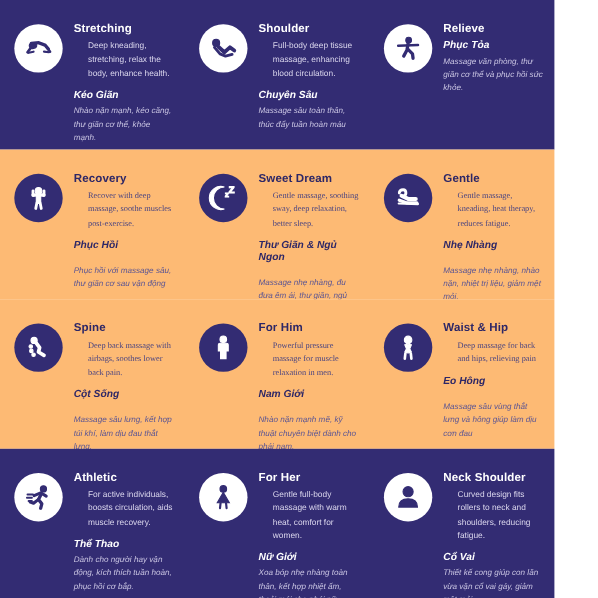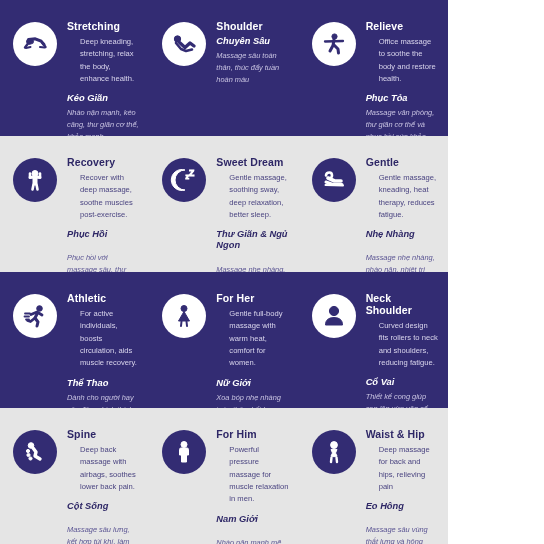--- a/index.html
+++ b/index.html
@@ -7,36 +7,36 @@
     padding: 0;
   }
   body {
     width: 544px;
     height: 544px;
     overflow: hidden;
     font-family: "Liberation Sans", sans-serif;
     background: #ffffff;
   }
   .page {
-    width: 448px;
+    width: 504px;
     height: 544px;
     display: flex;
     flex-direction: column;
   }
   .row {
     height: 136px;
     display: flex;
     flex-direction: row;
     box-sizing: border-box;
   }
   .row.dark {
     background: #332C73;
   }
   .row.light {
-    background: #e5e5e5;
+    background: #fdba74;
     justify-content: flex-end;
   }
   .card {
     flex: 1 1 0;
     display: flex;
     flex-direction: row;
     align-items: flex-start;
     padding: 20px 10px 0 13px;
     box-sizing: border-box;
   }
@@ -86,21 +86,21 @@
     font-size: 7.4px;
     font-style: italic;
     line-height: 1.62;
     margin: 0;
   }
   .row.dark .title-en { color: #ffffff; }
   .row.dark .desc-en  { color: #D9D5EC; }
   .row.dark .title-vi { color: #ffffff; }
   .row.dark .desc-vi  { color: #C9C4E2; }
   .row.light .title-en { color: #2E2766; }
-  .row.light .desc-en  { color: #4A4480; }
+  .row.light .desc-en  { color: #4A4480; font-family: Liberation Serif, serif; }
   .row.light .title-vi { color: #2E2766; }
   .row.light .desc-vi  { color: #5B5593; margin-top: 12px; }
   svg { display: block; }
 </style>
 </head>
 <body>
 
 <div class="page">
 
   <div class="row dark">
@@ -126,37 +126,37 @@
     <div class="card">
       <div class="icon-badge">
         <svg width="28" height="28" viewBox="0 0 28 28">
           <circle cx="7.5" cy="9" r="3.2"></circle>
           <path d="M9.5 12.5 L15 17.5 L20 13 L24 16" fill="none" stroke-width="3.4" stroke-linecap="round" stroke-linejoin="round"></path>
           <path d="M6 13 L11 19 L16 21 L22 19.5" fill="none" stroke-width="2.6" stroke-linecap="round" stroke-linejoin="round"></path>
         </svg>
       </div>
       <div class="card-body">
         <div class="title-en">Shoulder</div>
+        <div class="desc-en">Full-body deep tissue massage, enhancing blood circulation.</div>
         <div class="title-vi">Chuyên Sâu</div>
         <div class="desc-vi">Massage sâu toàn thân, thúc đẩy tuần hoàn máu</div>
       </div>
     </div>
 
     <div class="card">
       <div class="icon-badge">
         <svg width="28" height="28" viewBox="0 0 28 28">
           <circle cx="14.5" cy="6.5" r="2.6"></circle>
           <path d="M5 11.5 L23 11" fill="none" stroke-width="2.3" stroke-linecap="round"></path>
           <path d="M14 9.5 L13 15.5 L10 21" fill="none" stroke-width="3" stroke-linecap="round" stroke-linejoin="round"></path>
           <path d="M13.5 14.5 L18 19 L18.5 23" fill="none" stroke-width="3" stroke-linecap="round" stroke-linejoin="round"></path>
         </svg>
       </div>
       <div class="card-body">
         <div class="title-en">Relieve</div>
-        <div class="desc-en">Office massage to soothe the body and restore health.</div>
         <div class="title-vi">Phục Tỏa</div>
         <div class="desc-vi">Massage văn phòng, thư giãn cơ thể và phục hồi sức khỏe.</div>
       </div>
     </div>
   </div>
 
   <div class="row light">
     <div class="card">
       <div class="icon-badge">
         <svg width="28" height="28" viewBox="0 0 28 28">
@@ -204,20 +204,72 @@
       </div>
       <div class="card-body">
         <div class="title-en">Gentle</div>
         <div class="desc-en">Gentle massage, kneading, heat therapy, reduces fatigue.</div>
         <div class="title-vi">Nhẹ Nhàng</div>
         <div class="desc-vi">Massage nhẹ nhàng, nhào nặn, nhiệt trị liệu, giảm mệt mỏi.</div>
       </div>
     </div>
   </div>
 
+  <div class="row light">
+    <div class="card">
+      <div class="icon-badge">
+        <svg width="28" height="28" viewBox="0 0 28 28">
+          <circle cx="10" cy="7.5" r="2.8"></circle>
+          <path d="M12 10 L15 14 L14 18 L19 21" fill="none" stroke-width="3.4" stroke-linecap="round" stroke-linejoin="round"></path>
+          <circle cx="7" cy="13" r="1.6"></circle>
+          <circle cx="7.5" cy="17" r="1.6"></circle>
+          <circle cx="9.5" cy="20.5" r="1.6"></circle>
+        </svg>
+      </div>
+      <div class="card-body">
+        <div class="title-en">Spine</div>
+        <div class="desc-en">Deep back massage with airbags, soothes lower back pain.</div>
+        <div class="title-vi">Cột Sống</div>
+        <div class="desc-vi">Massage sâu lưng, kết hợp túi khí, làm dịu đau thắt lưng.</div>
+      </div>
+    </div>
+
+    <div class="card">
+      <div class="icon-badge">
+        <svg width="28" height="28" viewBox="0 0 28 28">
+          <circle cx="14" cy="6.5" r="3"></circle>
+          <path d="M9.5 11.5 Q9.5 10 11 10 L17 10 Q18.5 10 18.5 11.5 L18.5 17 L16.5 17 L16.5 24 L11.5 24 L11.5 17 L9.5 17 Z"></path>
+        </svg>
+      </div>
+      <div class="card-body">
+        <div class="title-en">For Him</div>
+        <div class="desc-en">Powerful pressure massage for muscle relaxation in men.</div>
+        <div class="title-vi">Nam Giới</div>
+        <div class="desc-vi">Nhào nặn mạnh mẽ, kỹ thuật chuyên biệt dành cho phái nam.</div>
+      </div>
+    </div>
+
+    <div class="card">
+      <div class="icon-badge">
+        <svg width="28" height="28" viewBox="0 0 28 28">
+          <circle cx="14" cy="7" r="3.4"></circle>
+          <path d="M11 11.5 Q14 10.5 17 11.5 L15.5 15 L17 18 Q14 19.5 11 18 L12.5 15 Z"></path>
+          <path d="M11.5 19.5 L11 24" fill="none" stroke-width="2.4" stroke-linecap="round"></path>
+          <path d="M16.5 19.5 L17 24" fill="none" stroke-width="2.4" stroke-linecap="round"></path>
+        </svg>
+      </div>
+      <div class="card-body">
+        <div class="title-en">Waist &amp; Hip</div>
+        <div class="desc-en">Deep massage for back and hips, relieving pain</div>
+        <div class="title-vi">Eo Hông</div>
+        <div class="desc-vi">Massage sâu vùng thắt lưng và hông giúp làm dịu cơn đau</div>
+      </div>
+    </div>
+  </div>
+
   <div class="row dark">
     <div class="card">
       <div class="icon-badge">
         <svg width="28" height="28" viewBox="0 0 28 28">
           <circle cx="18.5" cy="6.5" r="2.8"></circle>
           <path d="M10 12.5 L16 10 L21 13" fill="none" stroke-width="2.8" stroke-linecap="round" stroke-linejoin="round"></path>
           <path d="M16.5 11 L14 16 L17 20 L16 24" fill="none" stroke-width="3" stroke-linecap="round" stroke-linejoin="round"></path>
           <path d="M14 16 L9.5 19.5 L6.5 18.5" fill="none" stroke-width="2.8" stroke-linecap="round" stroke-linejoin="round"></path>
           <path d="M4 11.5 L9 11.5" fill="none" stroke-width="1.8" stroke-linecap="round"></path>
           <path d="M3.5 14.5 L8 14.5" fill="none" stroke-width="1.8" stroke-linecap="round"></path>
@@ -258,65 +310,13 @@
       </div>
       <div class="card-body">
         <div class="title-en">Neck Shoulder</div>
         <div class="desc-en">Curved design fits rollers to neck and shoulders, reducing fatigue.</div>
         <div class="title-vi">Cổ Vai</div>
         <div class="desc-vi">Thiết kế cong giúp con lăn vừa vặn cổ vai gáy, giảm mệt mỏi.</div>
       </div>
     </div>
   </div>
 
-  <div class="row light">
-    <div class="card">
-      <div class="icon-badge">
-        <svg width="28" height="28" viewBox="0 0 28 28">
-          <circle cx="10" cy="7.5" r="2.8"></circle>
-          <path d="M12 10 L15 14 L14 18 L19 21" fill="none" stroke-width="3.4" stroke-linecap="round" stroke-linejoin="round"></path>
-          <circle cx="7" cy="13" r="1.6"></circle>
-          <circle cx="7.5" cy="17" r="1.6"></circle>
-          <circle cx="9.5" cy="20.5" r="1.6"></circle>
-        </svg>
-      </div>
-      <div class="card-body">
-        <div class="title-en">Spine</div>
-        <div class="desc-en">Deep back massage with airbags, soothes lower back pain.</div>
-        <div class="title-vi">Cột Sống</div>
-        <div class="desc-vi">Massage sâu lưng, kết hợp túi khí, làm dịu đau thắt lưng.</div>
-      </div>
-    </div>
-
-    <div class="card">
-      <div class="icon-badge">
-        <svg width="28" height="28" viewBox="0 0 28 28">
-          <circle cx="14" cy="6.5" r="3"></circle>
-          <path d="M9.5 11.5 Q9.5 10 11 10 L17 10 Q18.5 10 18.5 11.5 L18.5 17 L16.5 17 L16.5 24 L11.5 24 L11.5 17 L9.5 17 Z"></path>
-        </svg>
-      </div>
-      <div class="card-body">
-        <div class="title-en">For Him</div>
-        <div class="desc-en">Powerful pressure massage for muscle relaxation in men.</div>
-        <div class="title-vi">Nam Giới</div>
-        <div class="desc-vi">Nhào nặn mạnh mẽ, kỹ thuật chuyên biệt dành cho phái nam.</div>
-      </div>
-    </div>
-
-    <div class="card">
-      <div class="icon-badge">
-        <svg width="28" height="28" viewBox="0 0 28 28">
-          <circle cx="14" cy="7" r="3.4"></circle>
-          <path d="M11 11.5 Q14 10.5 17 11.5 L15.5 15 L17 18 Q14 19.5 11 18 L12.5 15 Z"></path>
-          <path d="M11.5 19.5 L11 24" fill="none" stroke-width="2.4" stroke-linecap="round"></path>
-          <path d="M16.5 19.5 L17 24" fill="none" stroke-width="2.4" stroke-linecap="round"></path>
-        </svg>
-      </div>
-      <div class="card-body">
-        <div class="title-en">Waist &amp; Hip</div>
-        <div class="desc-en">Deep massage for back and hips, relieving pain</div>
-        <div class="title-vi">Eo Hông</div>
-        <div class="desc-vi">Massage sâu vùng thắt lưng và hông giúp làm dịu cơn đau</div>
-      </div>
-    </div>
-  </div>
-
 </div>
 
 </body></html>

